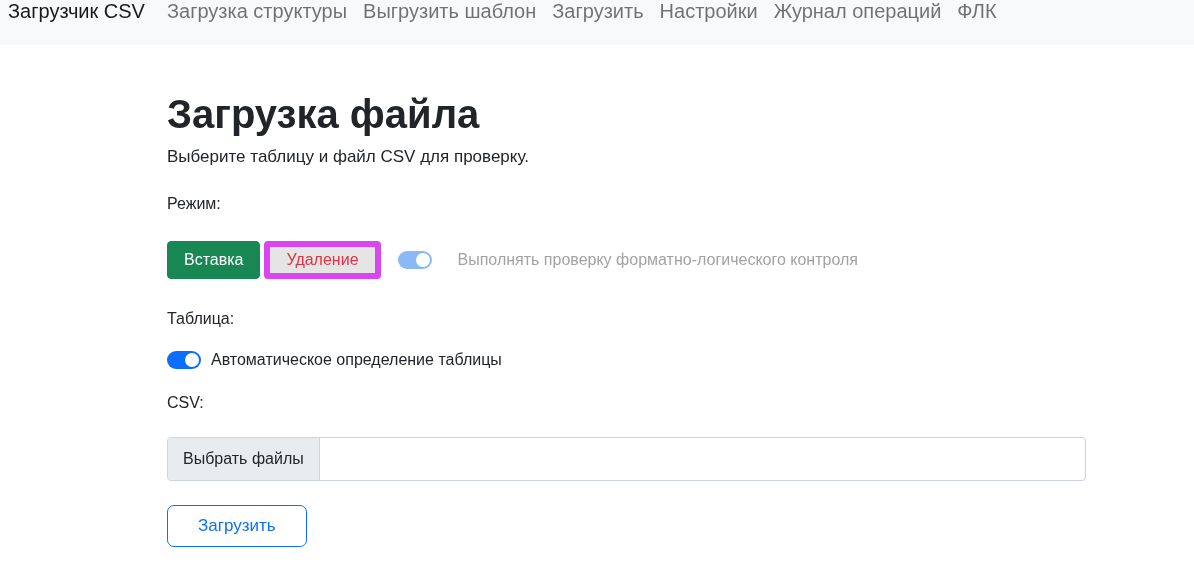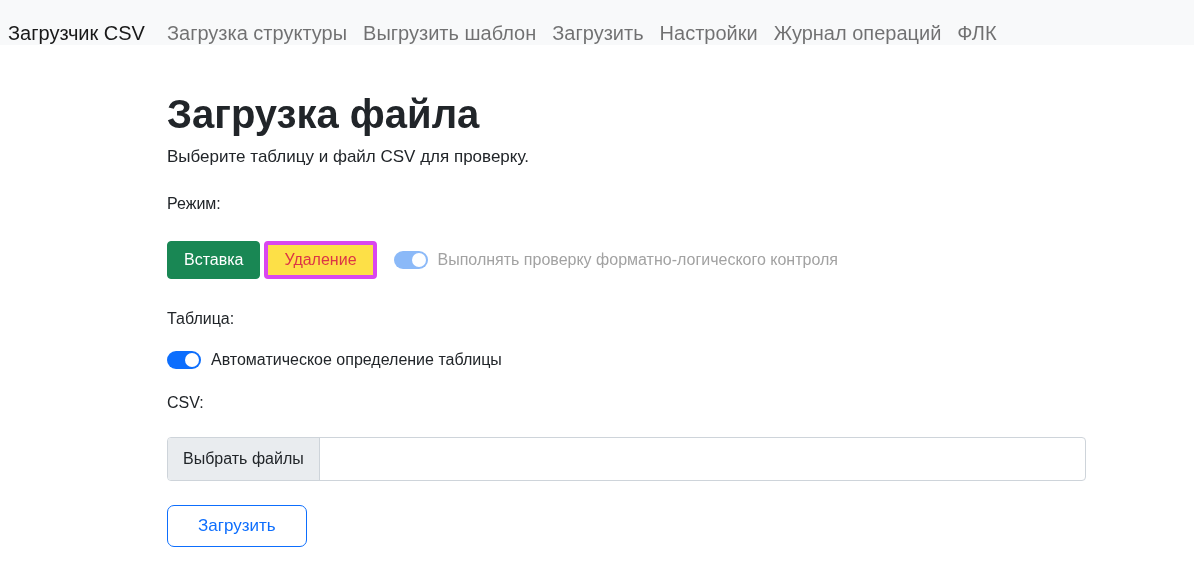--- a/index.html
+++ b/index.html
@@ -10,21 +10,21 @@
     color: #212529;
     font-family: "Liberation Sans", sans-serif;
     overflow: hidden;
   }
 
   
   .navbar {
     height: 45px;
     background: #f8f9fa;
     display: flex;
-    align-items: flex-end;
+    align-items: flex-start;
     padding: 0 8px;
   }
   .navbar-brand {
     font-size: 20px;
     color: rgba(0,0,0,.9);
     text-decoration: none;
     margin-right: 14px;
     white-space: nowrap;
     cursor: pointer;
   }
@@ -76,22 +76,22 @@
     border-radius: 4px;
     cursor: pointer;
   }
   .btn-insert {
     background: #198754;
     border: 1px solid #198754;
     color: #ffffff;
     margin-right: 4px;
   }
   .btn-delete {
-    background: #fde047;
-    border: 4px solid #d946ef;
+    background: #e5e5e5;
+    border: 6px solid #d946ef;
     color: #dc3545;
   }
 
   
   .switch {
     width: 34px; height: 18px;
     border-radius: 10px;
     position: relative;
     display: inline-block;
     flex: 0 0 auto;
@@ -103,21 +103,21 @@
     border-radius: 50%;
     top: 2px; right: 2px;
   }
   .switch.on { background: #0d6efd; }
   .switch.on .knob { background: #ffffff; }
   .switch.on-disabled { background: #8bb9f8; }
   .switch.on-disabled .knob { background: #fdfeff; }
 
   .flc-wrap { display: flex; align-items: center; margin-left: 17px; }
   .flc-text {
-    margin-left: 10px;
+    margin-left: 26px;
     font-size: 16px;
     color: #a2a2a2;
     white-space: nowrap;
   }
 
   
   .table-label  { margin-bottom: 18px; }
   .toggle-row {
     display: flex;
     align-items: center;

